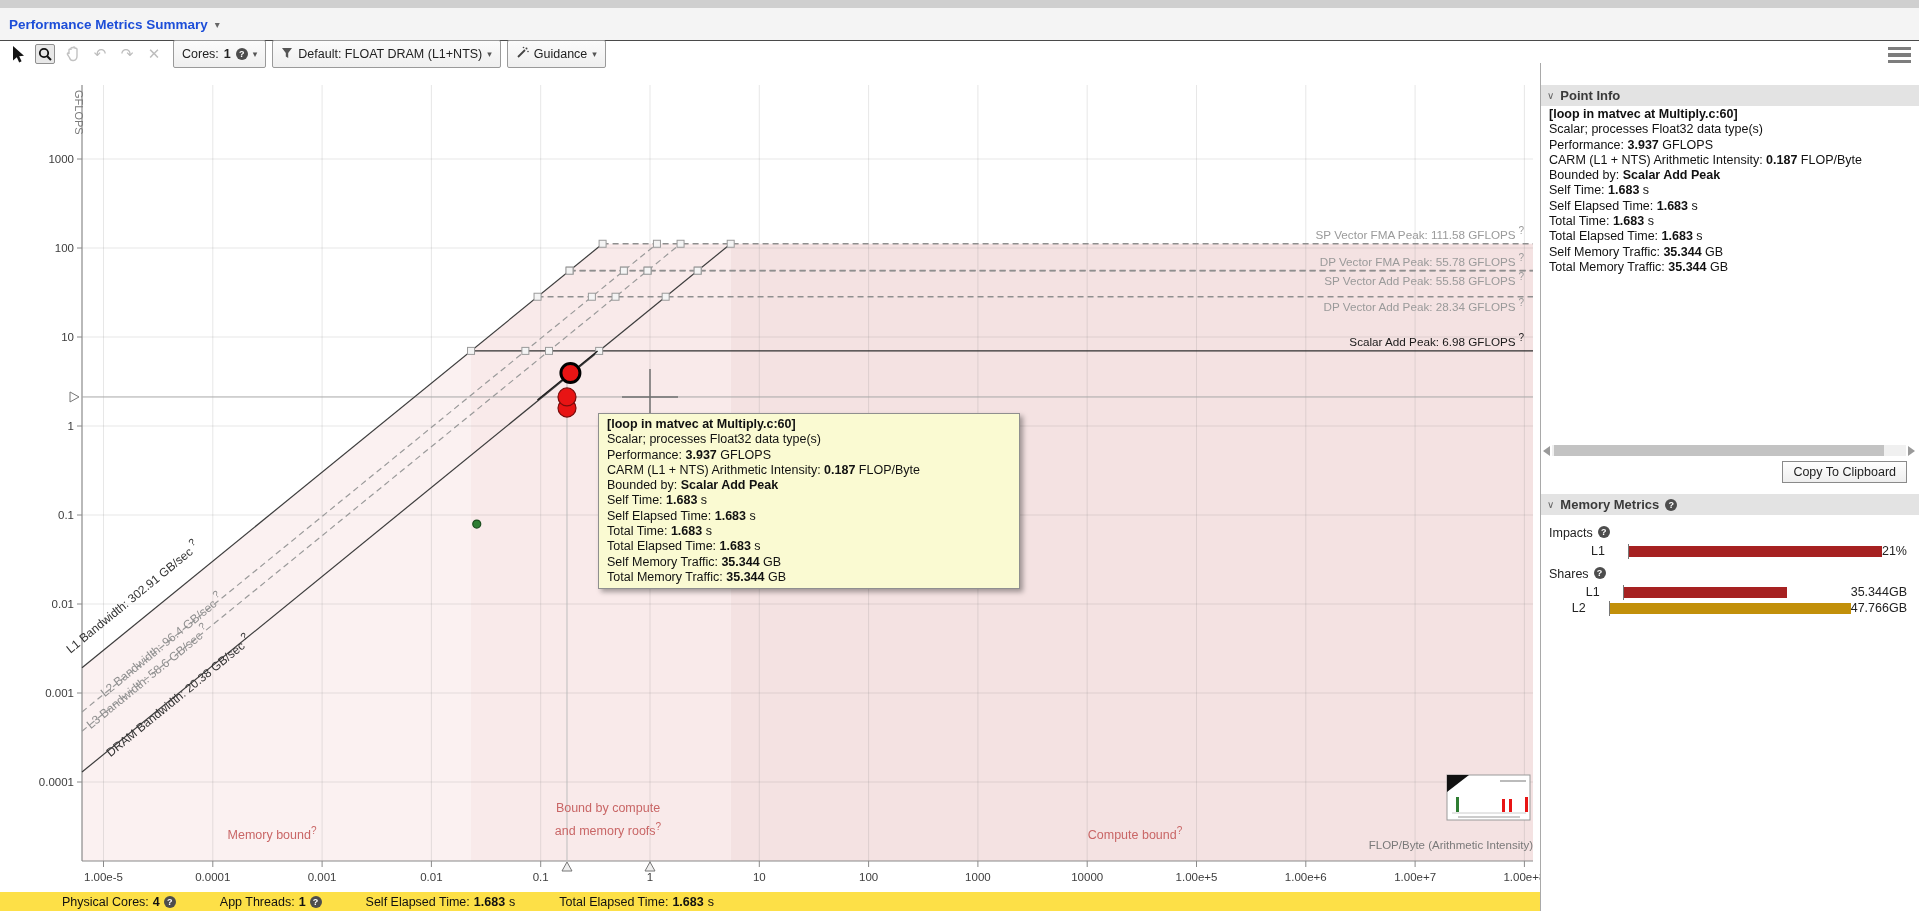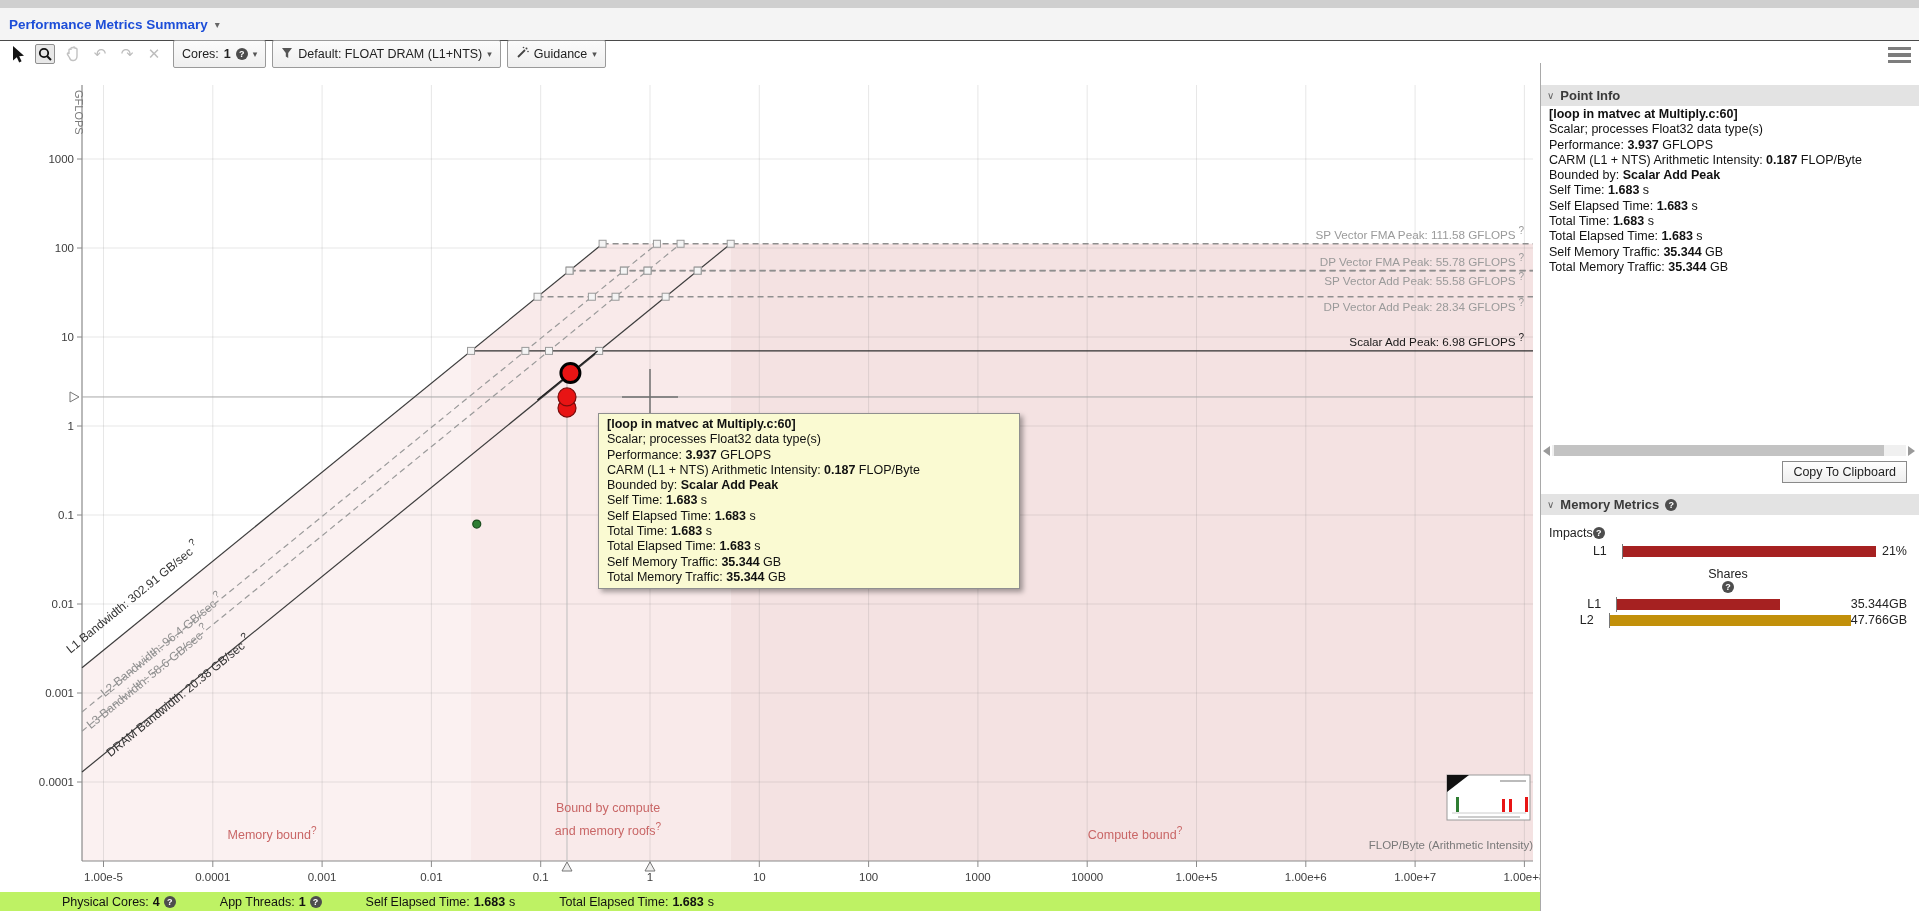--- a/index.html
+++ b/index.html
@@ -35,28 +35,28 @@
   .pi-content div{white-space:nowrap;overflow:hidden;}
   .pi-scroll{position:absolute;left:2px;top:381px;width:372px;height:13px;display:flex;align-items:center;}
   .pi-scroll .arrow{width:0;height:0;border-style:solid;}
   .pi-scroll .left{border-width:5px 7px 5px 0;border-color:transparent #9a9a9a transparent transparent;}
   .pi-scroll .right{border-width:5px 0 5px 7px;border-color:transparent transparent transparent #9a9a9a;}
   .pi-scroll .track{flex:1;height:11px;background:#f0f0f0;margin:0 2px;position:relative;}
   .pi-scroll .thumb{position:absolute;left:2px;top:0;height:11px;width:330px;background:#c3c3c3;}
   .copy-btn{position:absolute;right:12px;top:398px;height:22px;padding:0 10px;font-size:12.5px;color:#222;
             background:linear-gradient(#fefefe,#eee);border:1px solid #8a8a8a;border-radius:0;text-align:right;}
   .mm-body{position:absolute;left:0;top:455px;width:100%;padding:4px 12px 0 8px;box-sizing:border-box;font-size:12.5px;color:#222;}
-  .mm-group-label{margin:4px 0 3px 0;display:flex;align-items:center;}
+  .mm-group-label{margin:4px 0 3px 0;display:flex;align-items:flex-start;gap:5px;}
   .mm-rows{margin-left:0;}
   .mm-row{display:flex;align-items:center;height:16px;}
-  .mm-label{width:58px;text-align:right;padding-right:15px;font-size:12.5px;color:#222;}
+  .mm-label{width:58px;text-align:right;padding-right:23px;font-size:12.5px;color:#222;}
   .mm-barwrap{width:260px;border-left:1px solid #777;padding:2px 0;}
   .mm-bar{height:11px;}
   .mm-val{flex:1;text-align:right;font-size:12.5px;}
-  .statusbar{position:absolute;left:0;top:892px;width:1540px;height:19px;background:#bef264;display:flex;
+  .statusbar{position:absolute;left:0;top:892px;width:1540px;height:19px;background:#fde047;display:flex;
              align-items:center;padding-left:62px;gap:44px;font-size:12.5px;color:#111;box-sizing:border-box;}
   .statusbar b{font-weight:bold;}
   .statusbar .item{display:flex;align-items:center;gap:4px;white-space:nowrap;}
   svg text{font-family:"Liberation Sans","DejaVu Sans",sans-serif;}
 </style>
 </head>
 <body>
 
 <div class="topstrip"></div>
 
@@ -316,21 +316,21 @@
     </div>
     <div class="mm-rows" id="impacts-rows">
         <div class="mm-row">
           <div class="mm-label">L1</div>
           <div class="mm-barwrap">
             <div class="mm-bar" style="width: 253px; background: rgb(166, 33, 33);"></div>
           </div>
           <div class="mm-val">21%</div>
         </div>
       </div>
-    <div class="mm-group-label" style="margin-top:8px;flex-direction:column;">
+    <div class="mm-group-label" style="margin-top:8px;">
       <span>Shares</span>
       <span class="help">?</span>
     </div>
     <div class="mm-rows" id="shares-rows">
         <div class="mm-row">
           <div class="mm-label">L1</div>
           <div class="mm-barwrap">
             <div class="mm-bar" style="width: 163px; background: rgb(166, 33, 33);"></div>
           </div>
           <div class="mm-val">35.344GB</div>

